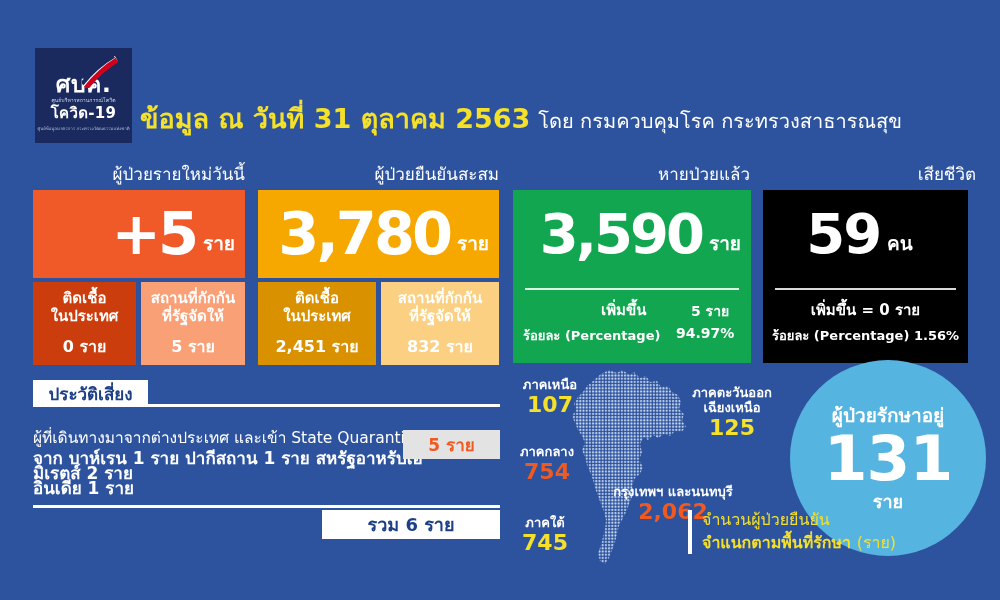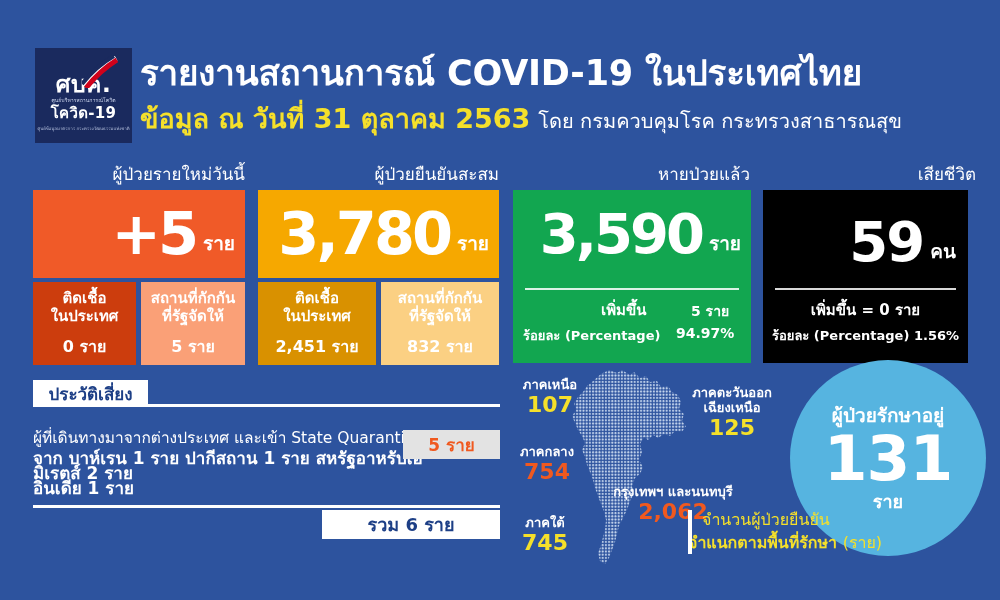--- a/index.html
+++ b/index.html
@@ -104,21 +104,21 @@
     display:flex; flex-direction:column; align-items:center; justify-content:center;
   }
   #circle .c1 { color:#ffffff; font-size:19px; font-weight:bold; line-height:22px; }
   #circle .c2 { color:#ffffff; font-size:63px; font-weight:bold; line-height:66px; letter-spacing:-1px;}
   #circle .c3 { color:#ffffff; font-size:18px; font-weight:bold; line-height:20px; }
 
   
   #caption { position:absolute; left:688px; top:508px; width:290px; }
   #caption .bar { position:absolute; left:0; top:2px; width:4px; height:44px; background:#ffffff; }
   #caption .c-l1 { margin-left:14px; color:#f5e02a; font-size:16px; line-height:23px; white-space:nowrap;}
-  #caption .c-l2 { margin-left:0; color:#f5e02a; font-size:16px; font-weight:bold; line-height:23px; white-space:nowrap;}
+  #caption .c-l2 { margin-left:14px; color:#f5e02a; font-size:16px; font-weight:bold; line-height:23px; white-space:nowrap;}
   #caption .c-l2 .paren { font-weight:normal; }
 </style>
 </head>
 <body>
 
 <div id="page">
 
   <div id="header">
 
     <div id="logo">
@@ -126,21 +126,20 @@
         <path d="M2,30 C10,20 20,10 34,2" stroke="#ffffff" stroke-width="6" fill="none"></path>
         <path d="M4,32 C12,22 22,12 35,4" stroke="#d0021b" stroke-width="5" fill="none"></path>
         <path d="M0,28 C8,18 18,8 32,0" stroke="#1a2a5e" stroke-width="4" fill="none"></path>
       </svg>
       <div class="l1">ศบค.</div>
       <div class="l2">ศูนย์บริหารสถานการณ์โควิด</div>
       <div class="l3">โควิด-19</div>
       <div class="l4">ศูนย์ข้อมูลมาตรการ กระทรวงวัฒนธรรมแห่งชาติ</div>
     </div>
 
-    <div id="title-main">รายงานสถานการณ์ COVID-19 ในประเทศไทย</div>
 
     <div id="title-sub">
       <span class="date">ข้อมูล ณ วันที่ 31 ตุลาคม 2563</span><span class="by">โดย กรมควบคุมโรค กระทรวงสาธารณสุข</span>
     </div>
   </div>
 
   <div class="card-label" style="left:30px; top:163px; width:215px;">ผู้ป่วยรายใหม่วันนี้</div>
 
   <div class="big-box" style="left:33px; top:190px; width:212px; height:88px; background:#f05a28;">
     <div class="big-num">
@@ -192,21 +191,21 @@
     <div class="rowline" style="left:12px; top:98px; width:214px;"></div>
     <div class="statrow" style="left:88px; top:108px; font-size:15px;">เพิ่มขึ้น</div>
     <div class="statrow" style="left:178px; top:110px; font-size:14px;">5 ราย</div>
     <div class="statrow" style="left:10px; top:135px; font-size:13px;">ร้อยละ (Percentage)</div>
     <div class="statrow" style="left:163px; top:135px; font-size:14px;">94.97%</div>
   </div>
 
   <div class="card-label" style="left:768px; top:163px; width:208px;">เสียชีวิต</div>
 
   <div class="big-box" style="left:763px; top:190px; width:205px; height:173px; background:#000000;">
-    <div class="big-num" style="height:88px; top:8px; padding-right:12px;">
+    <div class="big-num" style="height:88px; top:0; padding-right:12px;justify-content:center;">
       <span class="n" style="font-size:56px; letter-spacing:-2px;">59</span>
       <span class="u">คน</span>
     </div>
     <div class="rowline" style="left:12px; top:98px; width:181px;"></div>
     <div class="statrow" style="left:0; top:108px; width:205px; text-align:center; font-size:15px;">เพิ่มขึ้น = 0 ราย</div>
     <div class="statrow" style="left:0; top:135px; width:205px; text-align:center; font-size:13px;">ร้อยละ (Percentage) 1.56%</div>
   </div>
 
   <div id="risk-tag">ประวัติเสี่ยง</div>
   <div id="risk-rule"></div>

